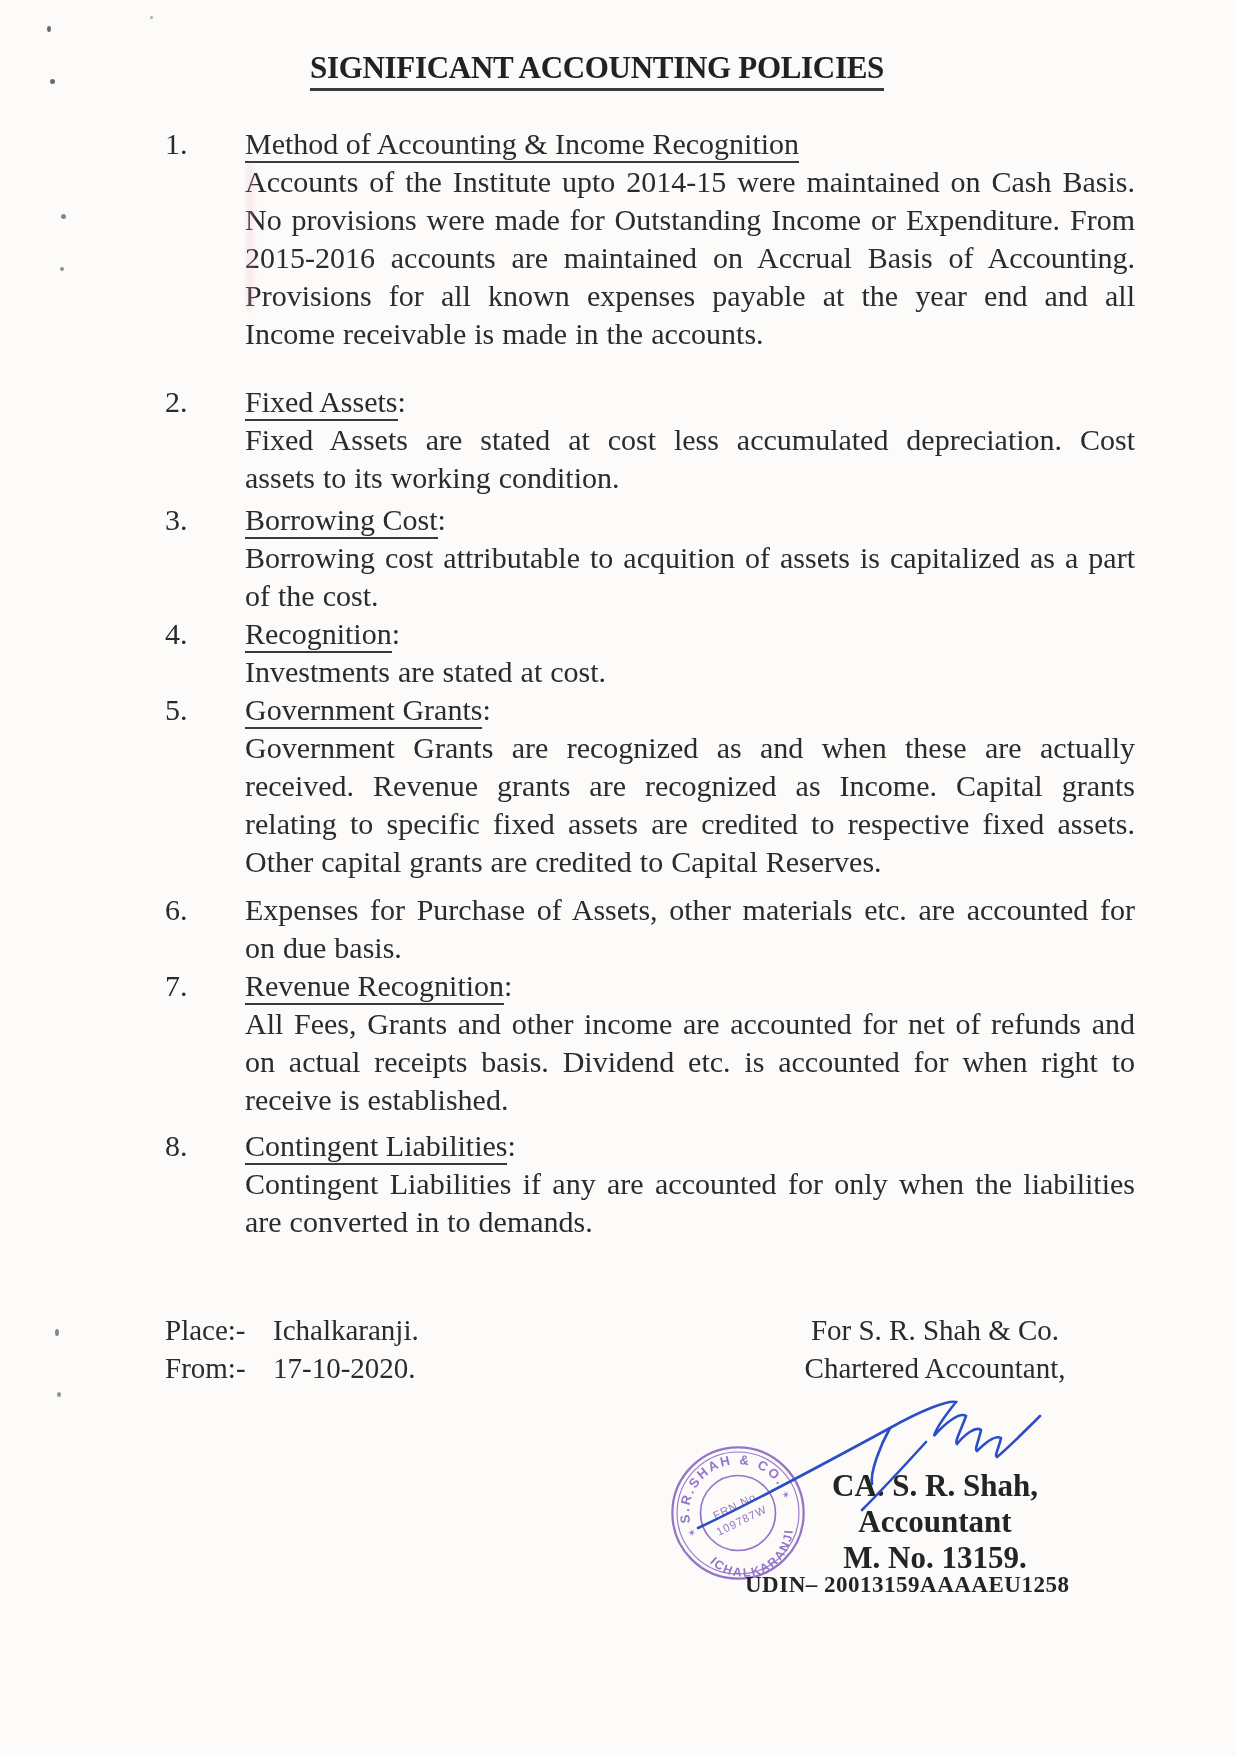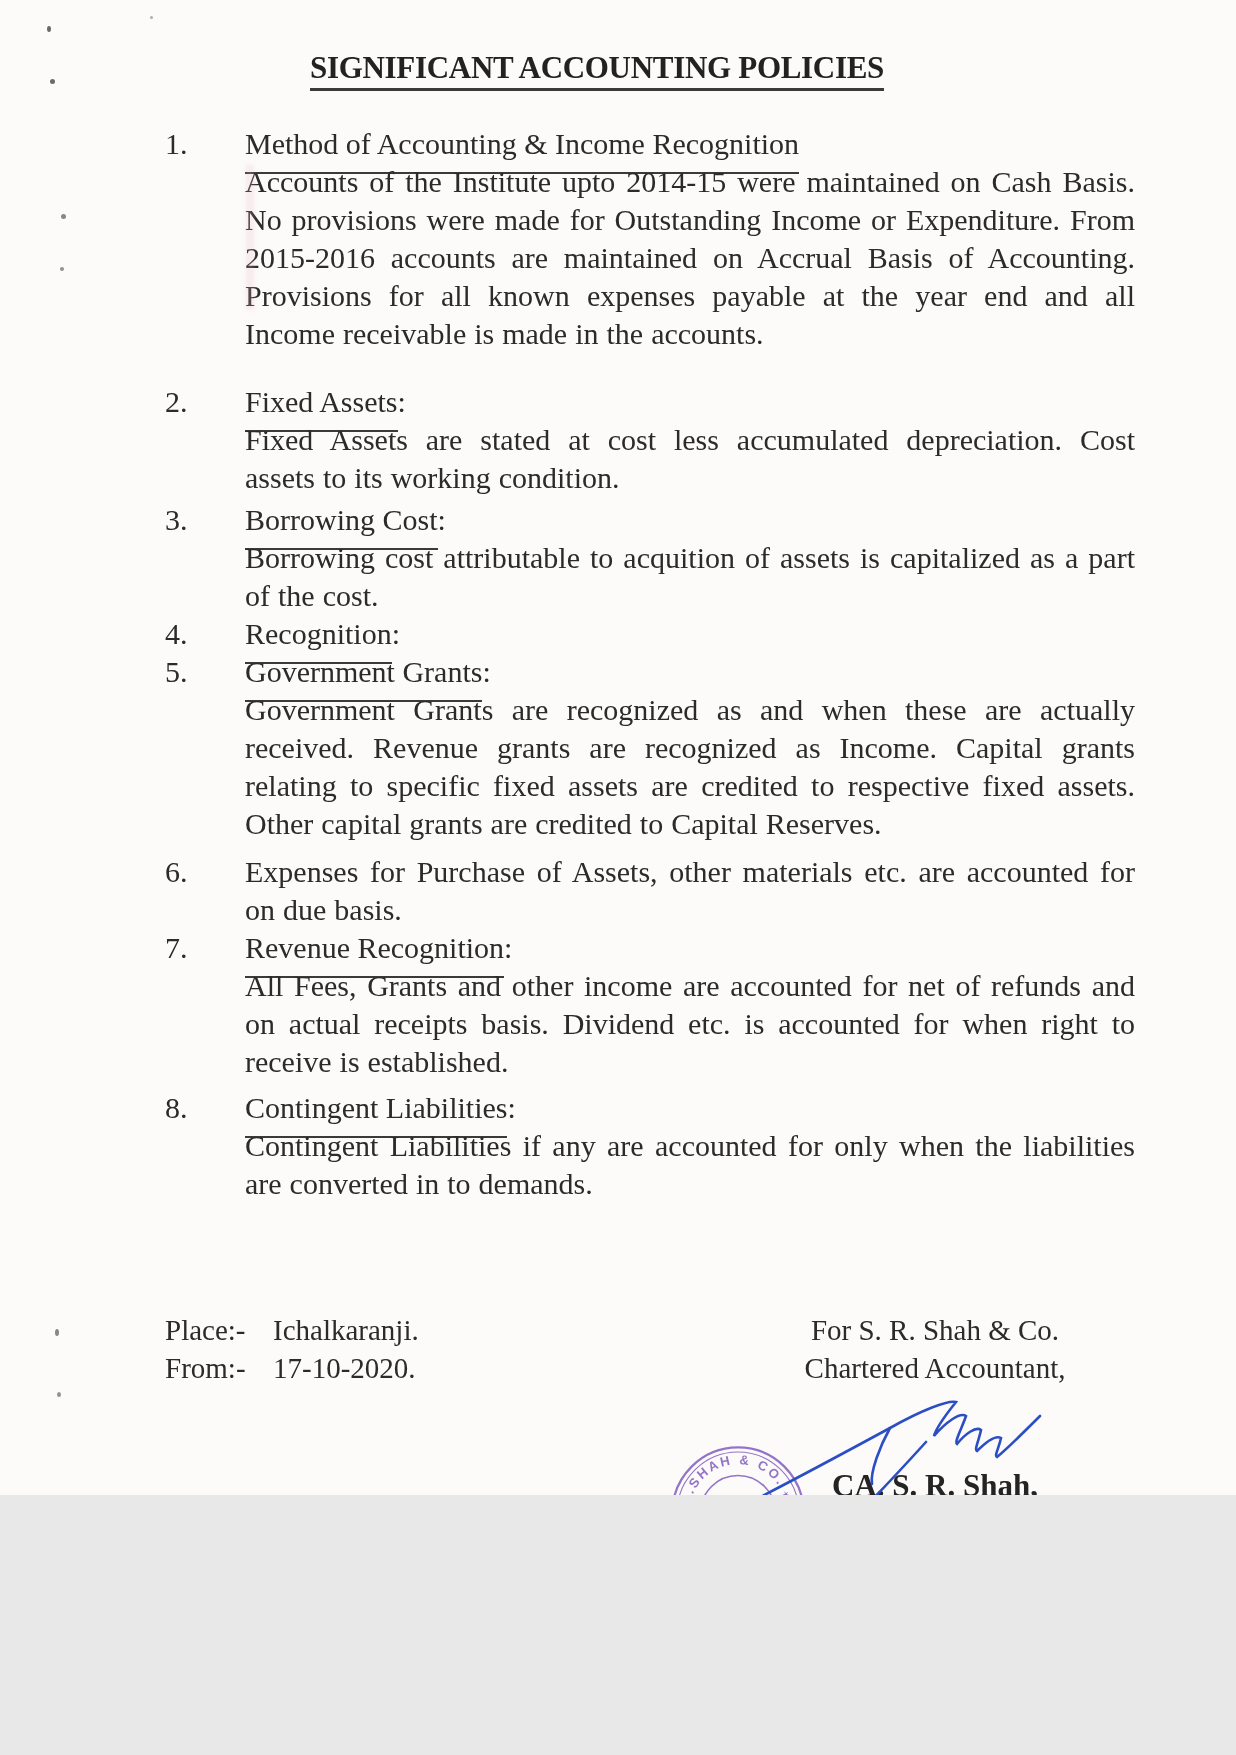--- a/index.html
+++ b/index.html
@@ -1,18 +1,18 @@
 <!DOCTYPE html>
 <html><head>
 <meta charset="utf-8">
 <style>
   html,body{margin:0;padding:0;background:#e8e8e8;}
   #page{
     position:relative;
-    width:1236px;height:1495px;
+    width:1236px;height:1755px;
     margin:0 auto;
     background:#fcfbf9;
     font-family:"Liberation Serif","DejaVu Serif",serif;
     color:#2b2b2b;
     overflow:hidden;
   }
   
   .speck{position:absolute;background:#3a3a3a;border-radius:50%;opacity:.75;}
   .streak{position:absolute;background:rgba(231,176,196,.22);filter:blur(2px);}
   
@@ -48,21 +48,21 @@
     flex:0 0 890px;
     width:890px;
   }
   .item .heading-line{
     font-size:30px;
     line-height:38px;
     white-space:nowrap;
   }
   .item .heading-line .hd{
     border-bottom:2px solid #3a3a3a;
-    padding-bottom:12px;
+    padding-bottom:1px;
   }
   .pline{
     font-size:30px;
     line-height:38px;
     text-align:justify;
     text-align-last:justify;
     word-spacing:.5px;
   }
   .pline.last{
     text-align-last:left;
@@ -129,20 +129,21 @@
       <div class="content">
         <div class="heading-line"><span class="hd">Borrowing Cost</span><span class="suffix">:</span></div>
       <div class="pline">Borrowing cost attributable to acquition of assets is capitalized as a part</div>
           <div class="pline last">of the cost.</div>
         </div>
     </li>
       <li class="item" style="margin-top: 0px;">
       <span class="num">4.</span>
       <div class="content">
         <div class="heading-line"><span class="hd">Recognition</span><span class="suffix">:</span></div>
+      <div class="pline last">Investments are stated at cost.</div>
         </div>
     </li>
       <li class="item" style="margin-top: 0px;">
       <span class="num">5.</span>
       <div class="content">
         <div class="heading-line"><span class="hd">Government Grants</span><span class="suffix">:</span></div>
       <div class="pline">Government Grants are recognized as and when these are actually</div>
           <div class="pline">received.  Revenue grants are recognized as Income.  Capital grants</div>
           <div class="pline">relating to specific fixed assets are credited to respective fixed assets.</div>
           <div class="pline last">Other capital grants are credited to Capital Reserves.</div>

